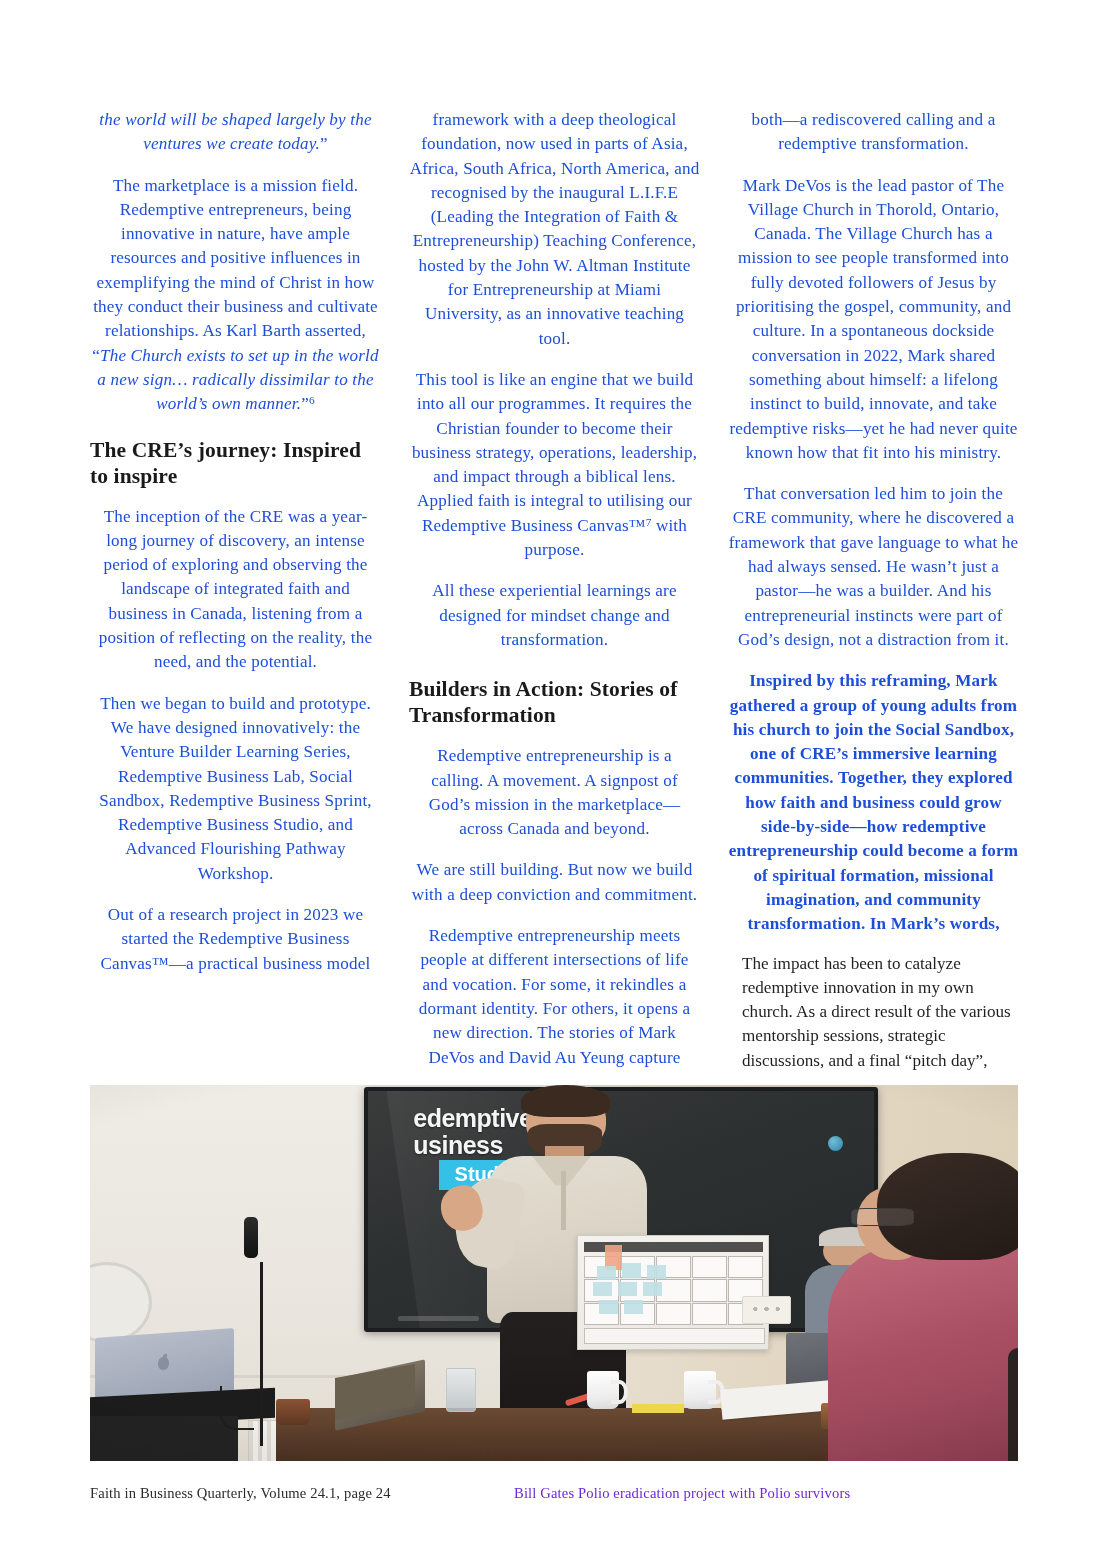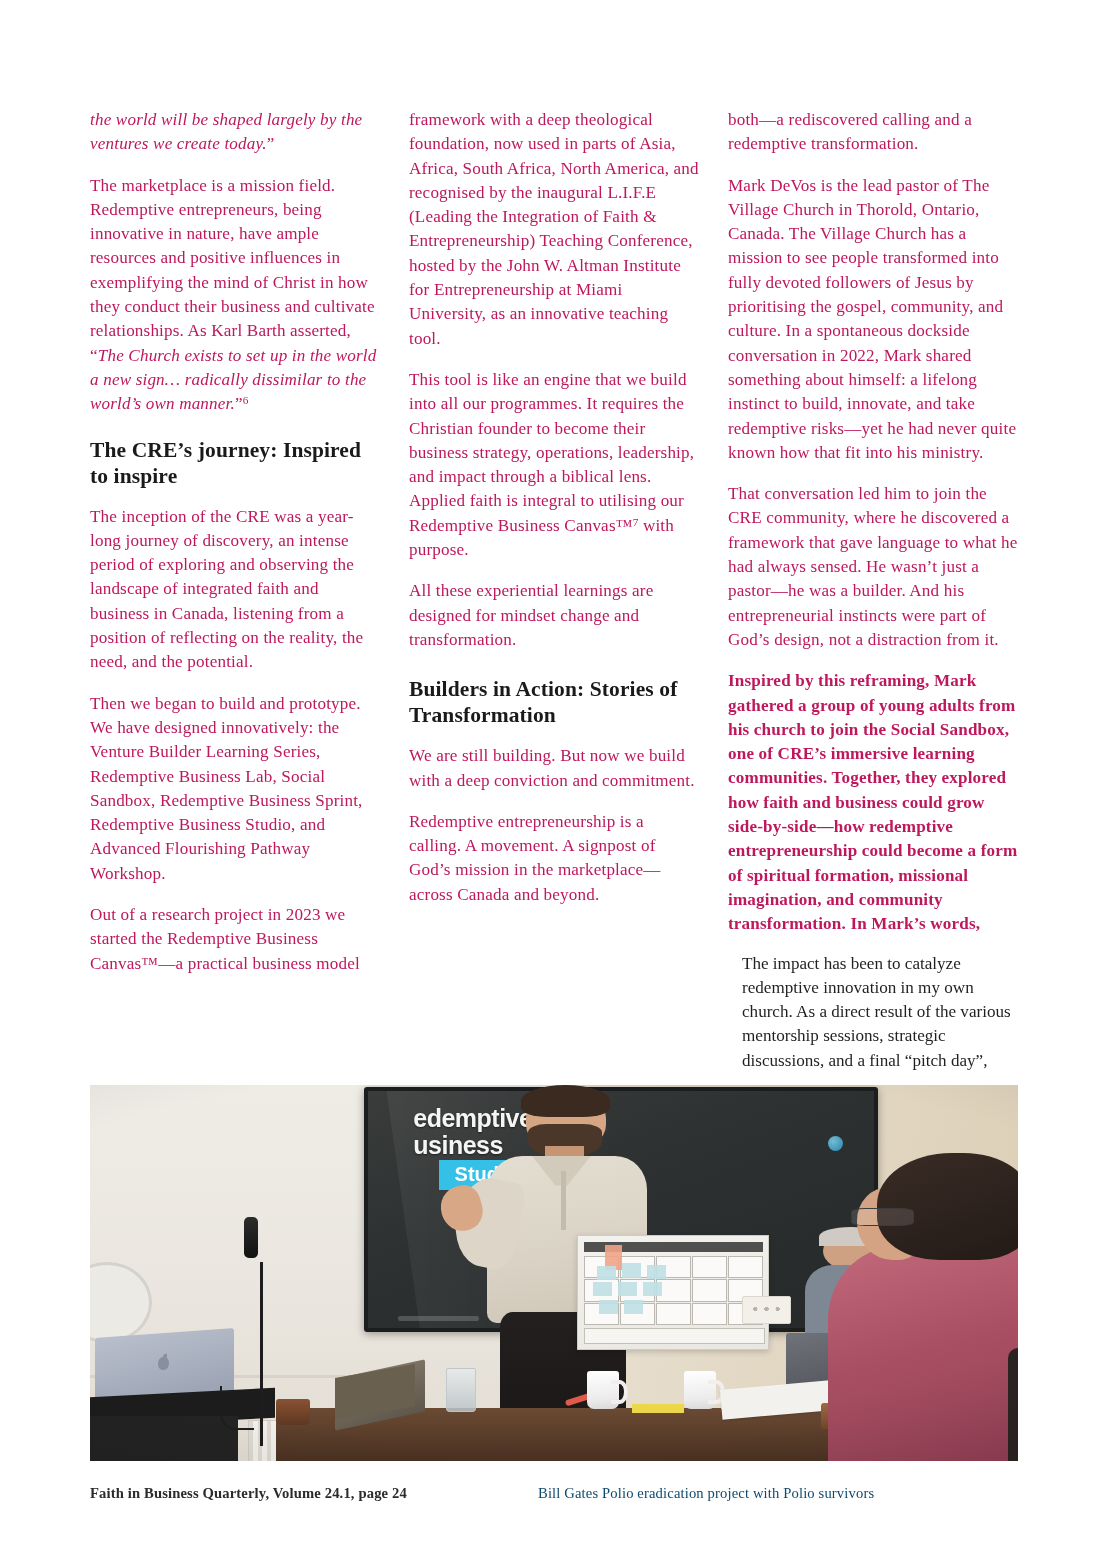--- a/index.html
+++ b/index.html
@@ -31,22 +31,22 @@
   }
   .col {
     width: 291px;
     flex: 0 0 291px;
   }
 
   p.para {
     margin: 0 0 17px 0;
     font-size: 17.1px;
     line-height: 24.3px;
-    text-align: left;
-    color: #be185d;
+    text-align: center;
+    color: #1d4ed8;
     letter-spacing: 0.01em;
   }
   p.para.tight {
     margin-bottom: 15px;
     font-weight: bold;
   }
 
   h2.heading {
     margin: 24px 0 16px 0;
     font-size: 21.5px;
@@ -694,28 +694,27 @@
     width: 928px;
     height: 24px;
   }
   .footer-left {
     position: absolute;
     left: 0;
     top: 0;
     font-size: 14.6px;
     color: #2b2b2b;
     letter-spacing: 0.01em;
-    font-weight: bold;
   }
   .footer-caption {
     position: absolute;
-    left: 448px;
+    left: 424px;
     top: 0;
     font-size: 14.6px;
-    color: #0c4a6e;
+    color: #6d28d9;
     letter-spacing: 0.01em;
   }
 </style>
 </head>
 <body>
 
 <div class="page">
 
   <div class="columns">
 
@@ -734,22 +733,23 @@
 
     <div class="col">
       <p class="para">framework with a deep theological foundation, now used in parts of Asia, Africa, South Africa, North America, and recognised by the inaugural L.I.F.E (Leading the Integration of Faith &amp; Entrepreneurship) Teaching Conference, hosted by the John W. Altman Institute for Entrepreneurship at Miami University, as an innovative teaching tool.</p>
 
       <p class="para"><span>This tool is like an engine that we build into all our programmes. It requires the Christian founder to become their business strategy, operations, leadership, and impact through a biblical lens. Applied faith is integral to utilising our Redemptive Business Canvas™</span><sup>7</sup><span> with purpose.</span></p>
 
       <p class="para">All these experiential learnings are designed for mindset change and transformation.</p>
 
       <h2 class="heading">Builders in Action: Stories of Transformation</h2>
 
+      <p class="para">Redemptive entrepreneurship is a calling. A movement. A signpost of God’s mission in the marketplace—across Canada and beyond.</p>
       <p class="para">We are still building. But now we build with a deep conviction and commitment.</p>
-      <p class="para">Redemptive entrepreneurship is a calling. A movement. A signpost of God’s mission in the marketplace—across Canada and beyond.</p>
+      <p class="para">Redemptive entrepreneurship meets people at different intersections of life and vocation. For some, it rekindles a dormant identity. For others, it opens a new direction. The stories of Mark DeVos and David Au Yeung capture</p>
     </div>
 
     <div class="col">
       <p class="para">both—a rediscovered calling and a redemptive transformation.</p>
       <p class="para">Mark DeVos is the lead pastor of The Village Church in Thorold, Ontario, Canada. The Village Church has a mission to see people transformed into fully devoted followers of Jesus by prioritising the gospel, community, and culture. In a spontaneous dockside conversation in 2022, Mark shared something about himself: a lifelong instinct to build, innovate, and take redemptive risks—yet he had never quite known how that fit into his ministry.</p>
       <p class="para">That conversation led him to join the CRE community, where he discovered a framework that gave language to what he had always sensed. He wasn’t just a pastor—he was a builder. And his entrepreneurial instincts were part of God’s design, not a distraction from it.</p>
       <p class="para tight">Inspired by this reframing, Mark gathered a group of young adults from his church to join the Social Sandbox, one of CRE’s immersive learning communities. Together, they explored how faith and business could grow side-by-side—how redemptive entrepreneurship could become a form of spiritual formation, missional imagination, and community transformation. In Mark’s words,</p>
       <div class="blockquote">The impact has been to catalyze redemptive innovation in my own church. As a direct result of the various mentorship sessions, strategic discussions, and a final “pitch day”,</div>
     </div>
 

